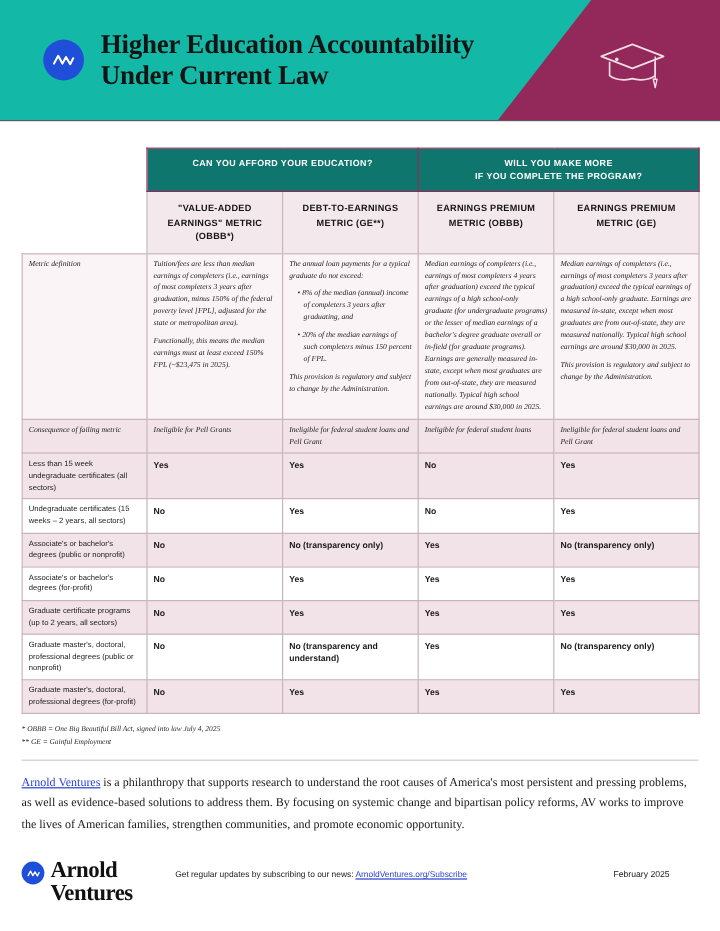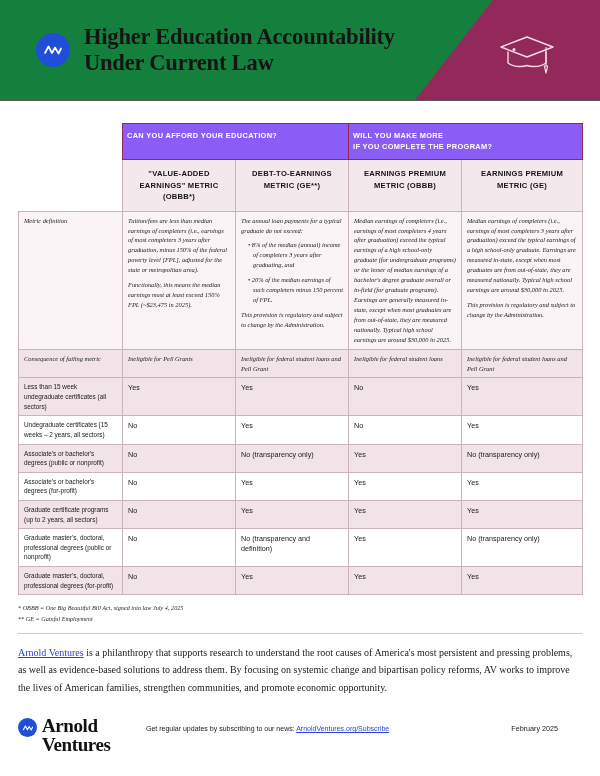--- a/index.html
+++ b/index.html
@@ -9,21 +9,21 @@
     background:#ffffff;
     font-family:"Liberation Sans", sans-serif;
     color:#1a1a1a;
     overflow:hidden;
   }
 
   
   .header {
     position:relative;
     height:100px;
-    background:#15803d;
+    background:#14b8a6;
     overflow:hidden;
   }
   .header-diag {
     position:absolute;
     top:0; right:0;
     width:185px; height:100px;
     background:#93295a;
     clip-path:polygon(42% 0, 100% 0, 100% 100%, 0 100%);
   }
   .header-inner {
@@ -60,25 +60,26 @@
   .table-wrap { padding:22px 18px 0 18px; }
   table.matrix {
     width:564px;
     border-collapse:collapse;
     table-layout:fixed;
   }
   table.matrix td, table.matrix th { vertical-align:top; }
 
   .grp-spacer { border:none; background:transparent; }
   .grp-head {
-    background:#8b5cf6;
+    background:#0f766e;
     color:#ffffff;
     font-size:7.4px;
     font-weight:bold;
     letter-spacing:0.35px;
+    text-align:center;
     padding:7px 4px;
     line-height:1.45;
     white-space:pre-line;
     border:1px solid #93295a;
   }
   .col-head {
     background:#f3e8ec;
     color:#141414;
     font-size:7.6px;
     font-weight:bold;
@@ -107,21 +108,21 @@
     font-size:6.4px;
     line-height:1.5;
     font-weight:normal;
   }
   .cell.rowlabel.italic {
     font-family:"Liberation Serif", serif;
     font-style:italic;
   }
   .cell.val {
     font-size:7.2px;
-    font-weight:normal;
+    font-weight:bold;
     line-height:1.35;
     padding-top:5px;
   }
   .bg-pink { background:#f1e3e8; }
   .bg-pinklite { background:#faf4f6; }
   .bg-white { background:#ffffff; }
 
   .cell p { margin:0 0 5px 0; }
   .cell p:last-child { margin-bottom:0; }
   .cell ul { margin:0 0 5px 0; padding-left:7px; list-style:none; }
@@ -332,21 +333,21 @@
     <tr>
       <td class="cell rowlabel bg-pink">Graduate certificate programs (up to 2 years, all sectors)</td>
       <td class="cell val bg-pink">No</td>
       <td class="cell val bg-pink">Yes</td>
       <td class="cell val bg-pink">Yes</td>
       <td class="cell val bg-pink">Yes</td>
     </tr>
     <tr>
       <td class="cell rowlabel bg-white">Graduate master's, doctoral, professional degrees (public or nonprofit)</td>
       <td class="cell val bg-white">No</td>
-      <td class="cell val bg-white">No (transparency and definition)</td>
+      <td class="cell val bg-white">No (transparency and understand)</td>
       <td class="cell val bg-white">Yes</td>
       <td class="cell val bg-white">No (transparency only)</td>
     </tr>
     <tr>
       <td class="cell rowlabel bg-pink">Graduate master's, doctoral, professional degrees (for-profit)</td>
       <td class="cell val bg-pink">No</td>
       <td class="cell val bg-pink">Yes</td>
       <td class="cell val bg-pink">Yes</td>
       <td class="cell val bg-pink">Yes</td>
     </tr>

